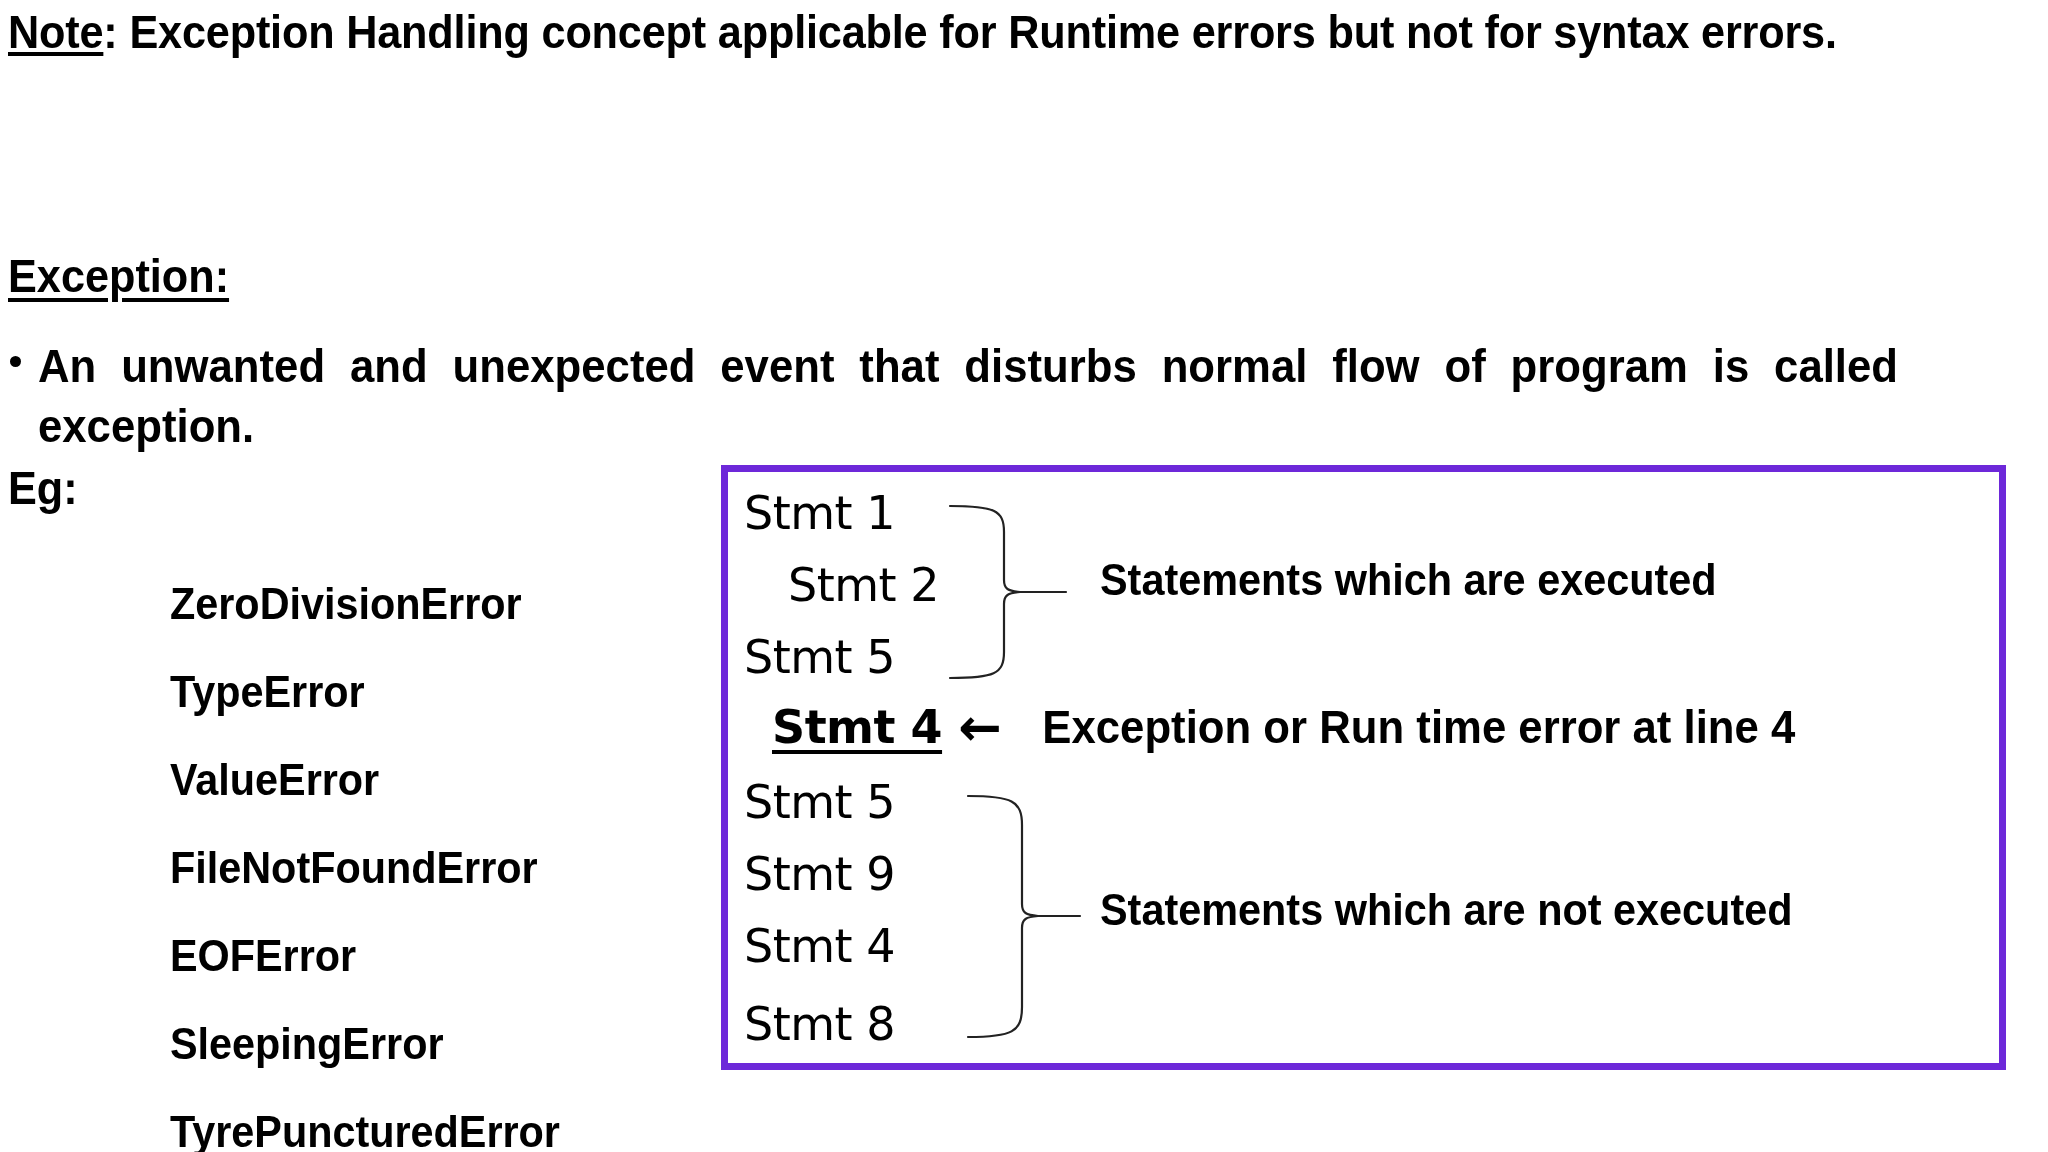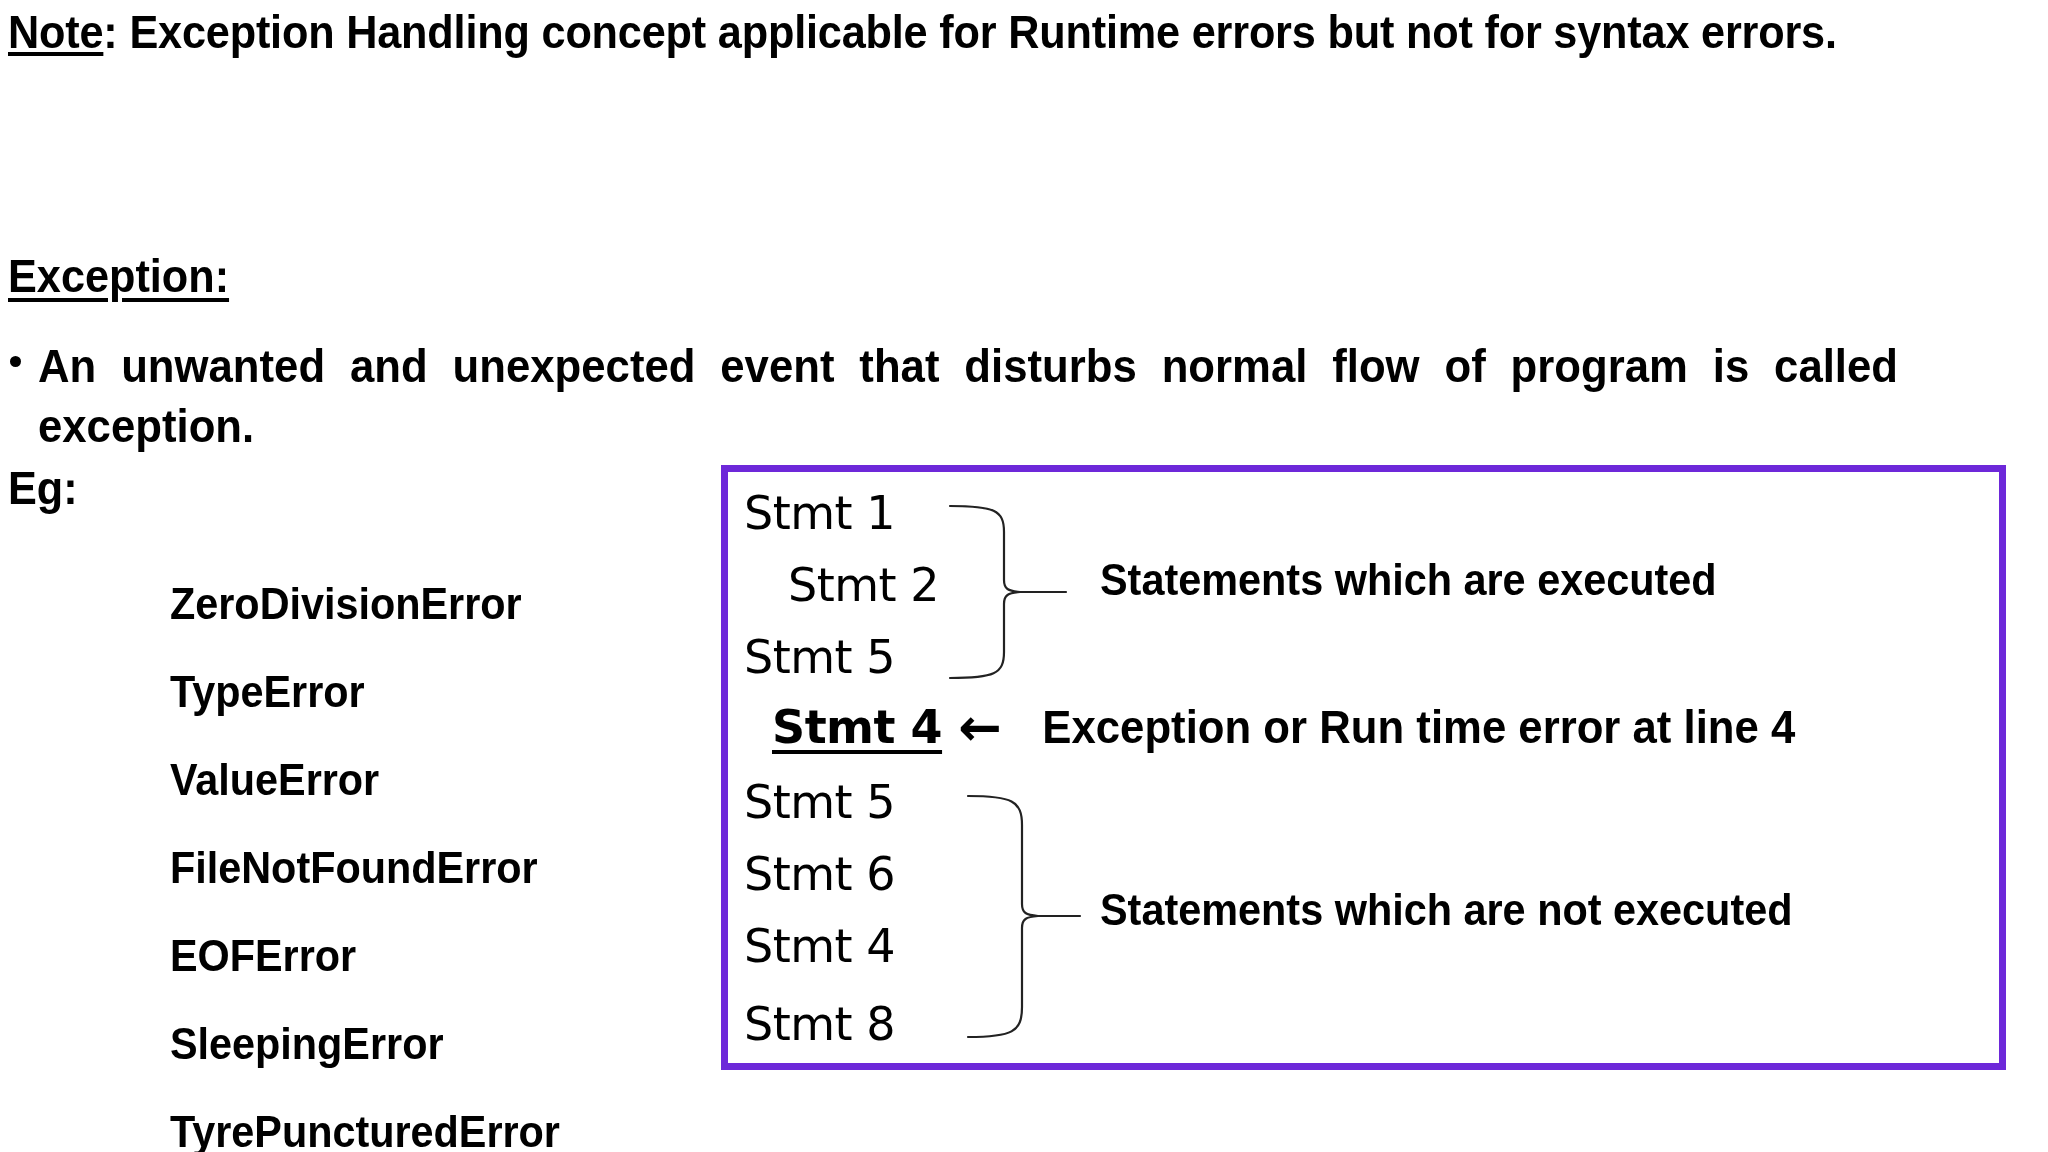--- a/index.html
+++ b/index.html
@@ -233,21 +233,21 @@
   <div class="stmt stmt-2">Stmt 2</div>
   <div class="stmt stmt-3">Stmt 5</div>
 
   <div class="stmt4-row">
     <span class="stmt4-label">Stmt 4</span>
     <span class="stmt4-arrow">←</span>
     <span class="stmt4-text">Exception or Run time error at line 4</span>
   </div>
 
   <div class="stmt stmt-5">Stmt 5</div>
-  <div class="stmt stmt-6">Stmt 6</div>
+  <div class="stmt stmt-6">Stmt 9</div>
   <div class="stmt stmt-7">Stmt 4</div>
   <div class="stmt stmt-8">Stmt 8</div>
 
   <svg class="brace brace-top" width="130" height="180" viewBox="0 0 130 180">
     <path d="M 4 4 C 48 4, 58 8, 58 30 L 58 78 C 58 87, 62 89, 74 90 C 62 91, 58 93, 58 102 L 58 150 C 58 172, 48 176, 4 176" fill="none" stroke="#222222" stroke-width="2.2" stroke-linecap="round"></path>
     <path d="M 74 90 L 120 90" fill="none" stroke="#222222" stroke-width="2.2" stroke-linecap="round"></path>
   </svg>
 
   <svg class="brace brace-bottom" width="130" height="250" viewBox="0 0 130 250">
     <path d="M 4 4 C 48 4, 58 9, 58 33 L 58 112 C 58 121, 62 123, 74 124 C 62 125, 58 127, 58 136 L 58 215 C 58 240, 48 245, 4 245" fill="none" stroke="#222222" stroke-width="2.2" stroke-linecap="round"></path>

